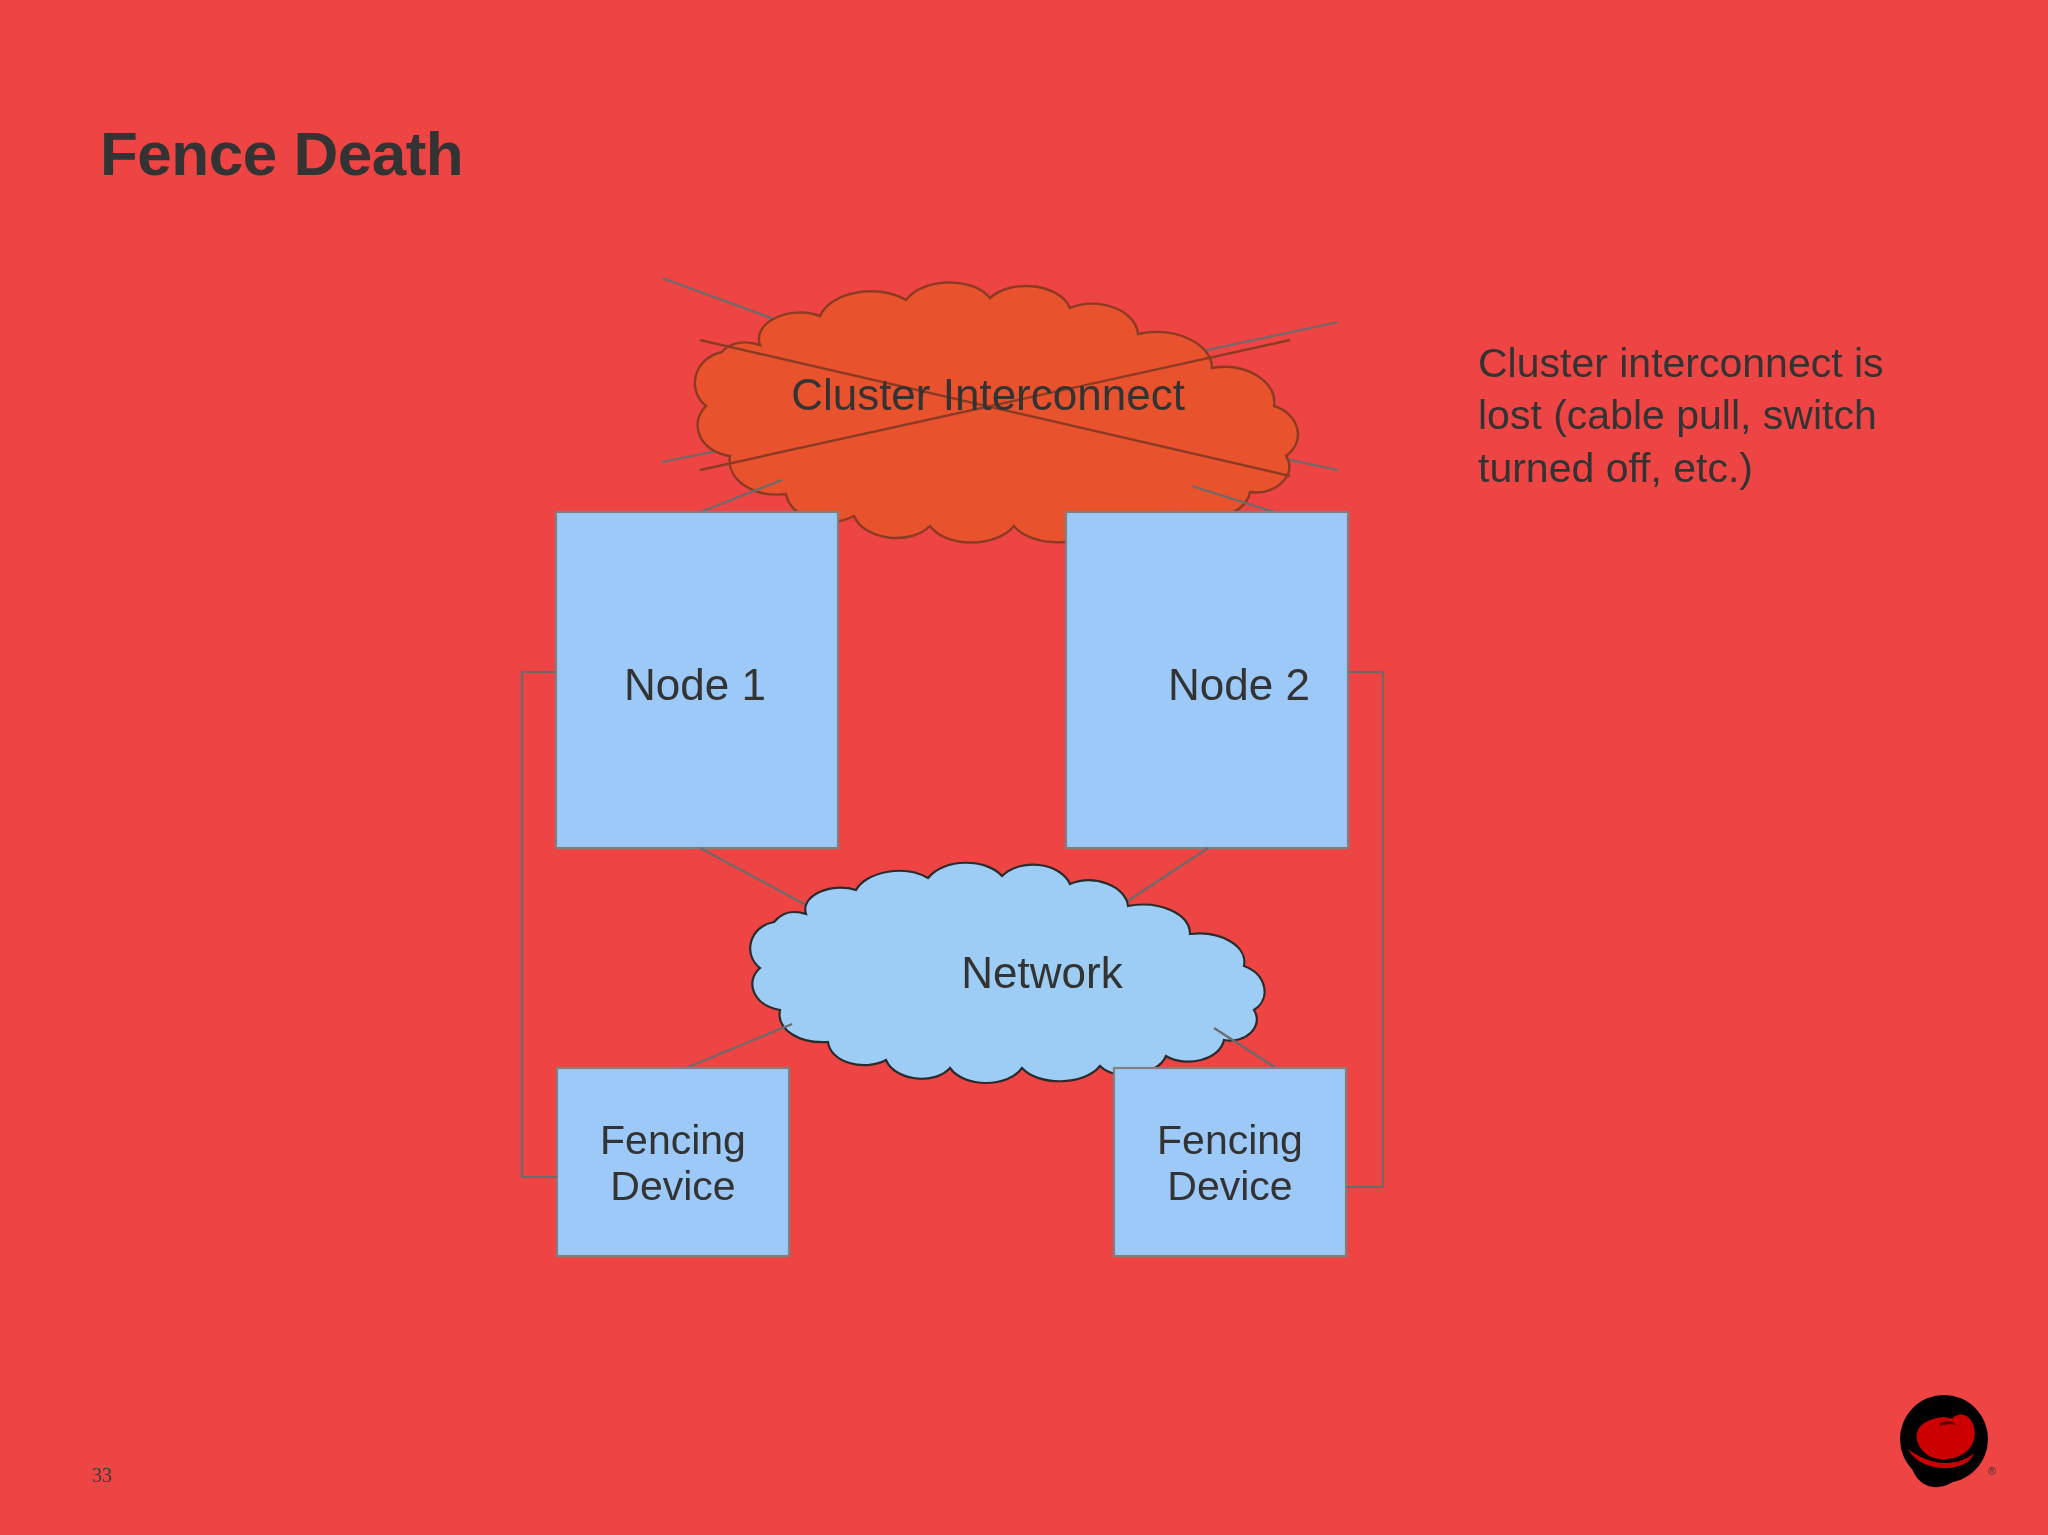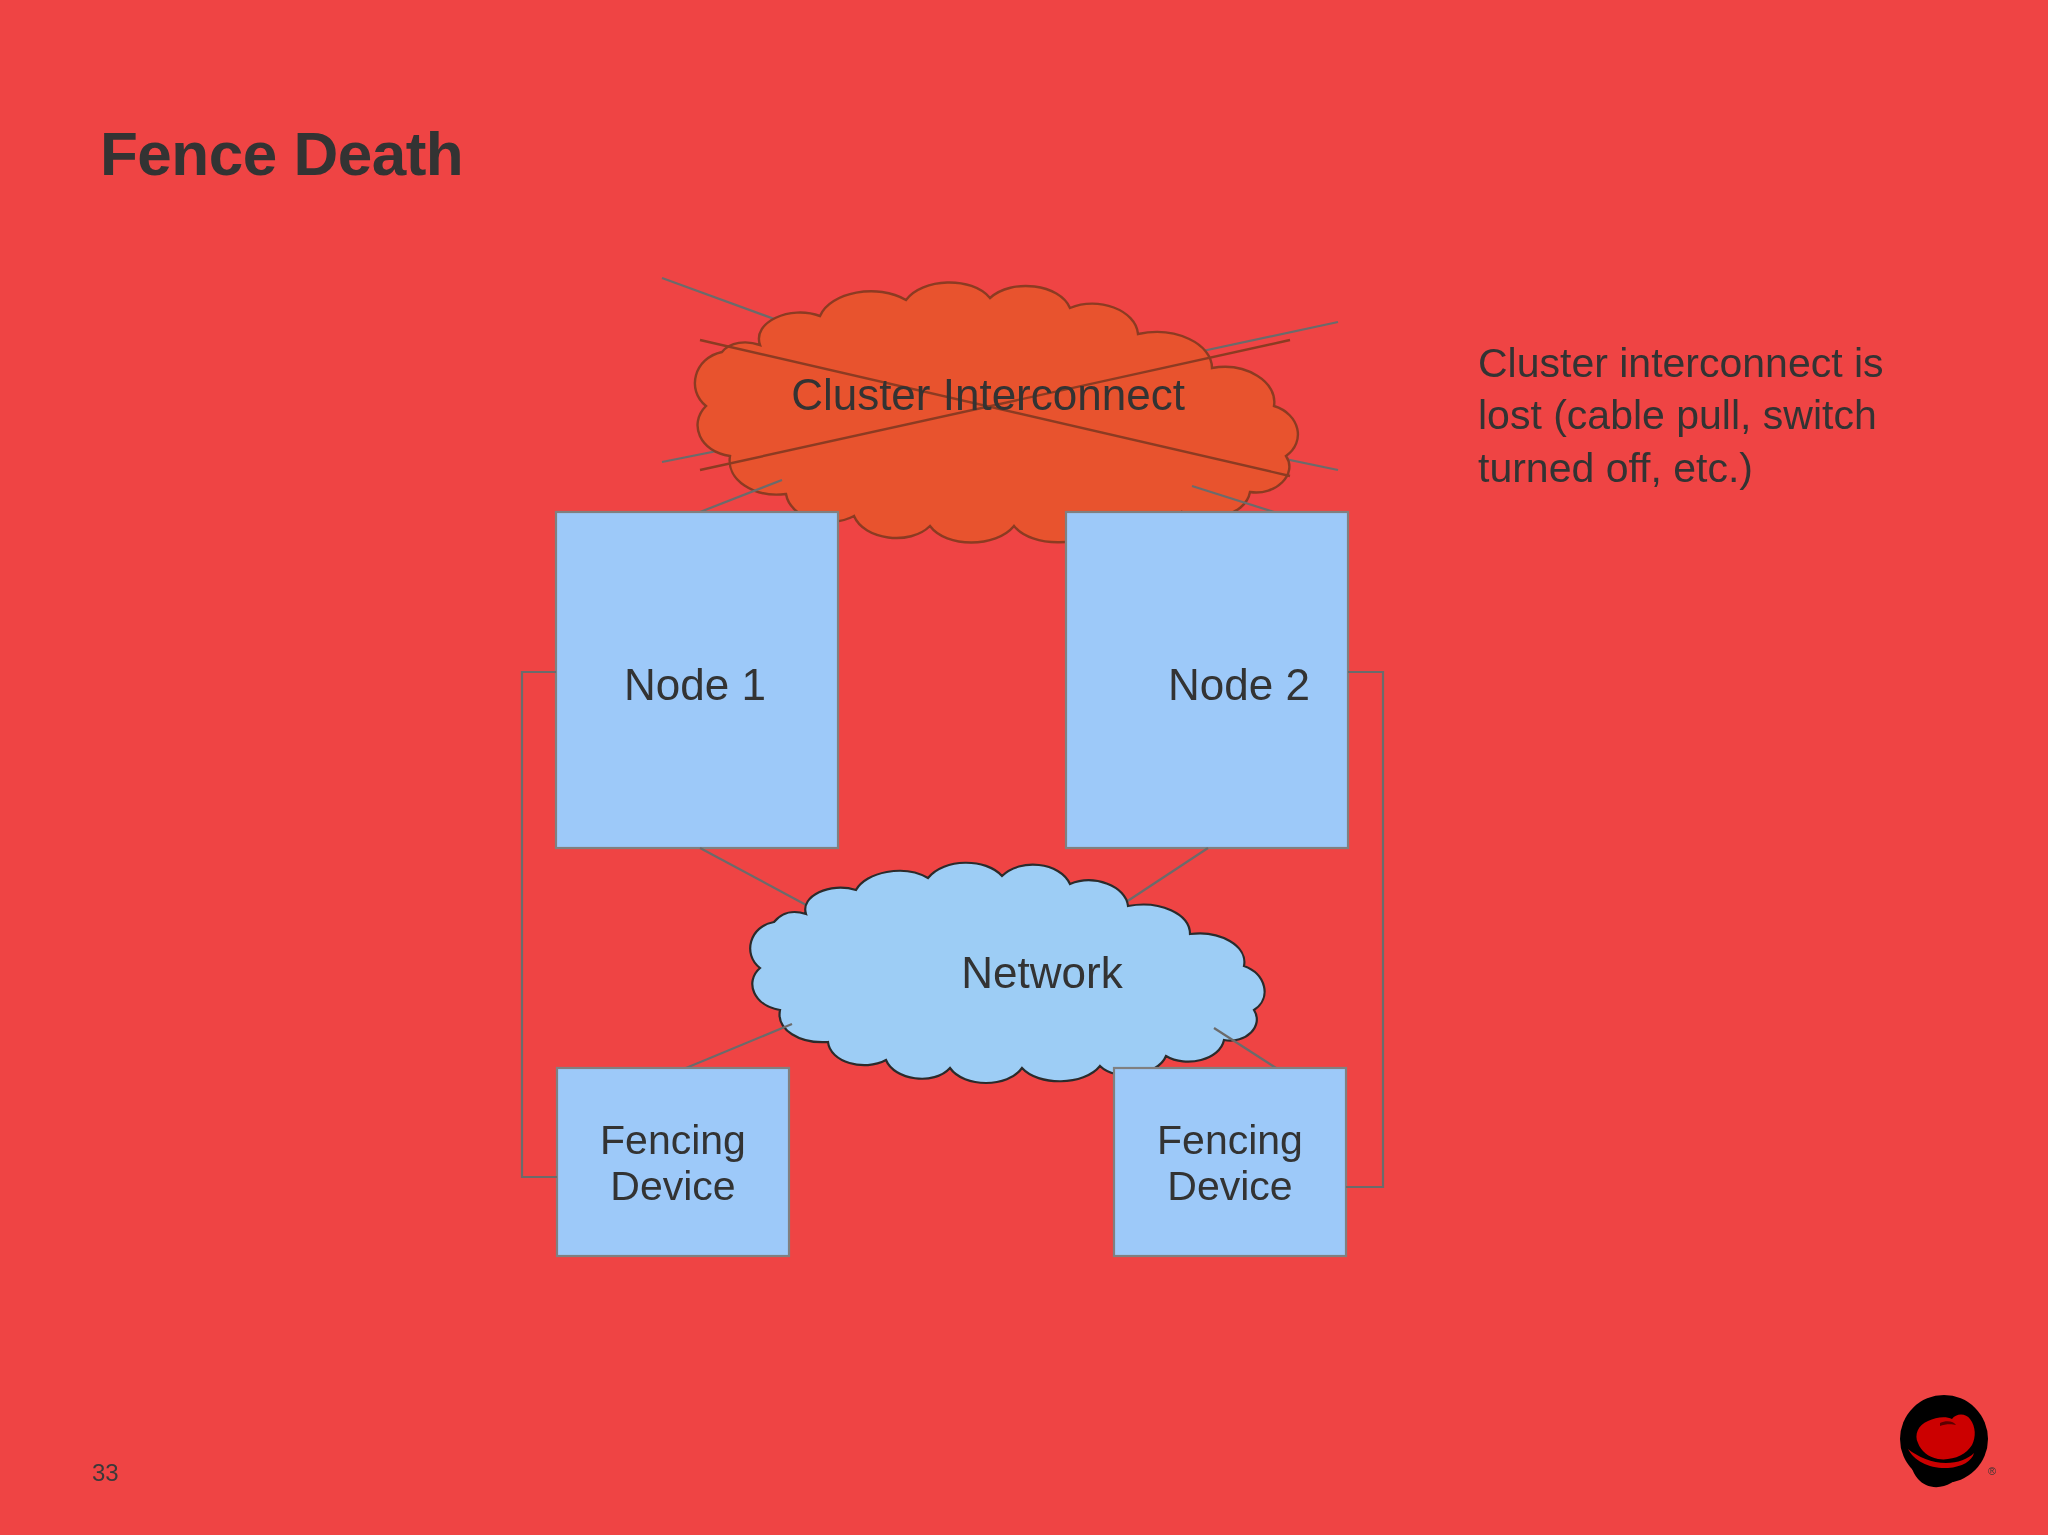--- a/index.html
+++ b/index.html
@@ -91,22 +91,23 @@
     font-size: 41px;
     line-height: 1.28;
     color: #333333;
   }
 
   
   #page-number {
     position: absolute;
     left: 92px;
     bottom: 48px;
-    font-size: 24px;
+    font-size: 20px;
     color: #3a3a3a;
+    font-family: Liberation Serif, serif;
   }
 
   #redhat-logo {
     position: absolute;
     right: 40px;
     bottom: 32px;
     width: 120px;
     height: 112px;
   }
 </style>

